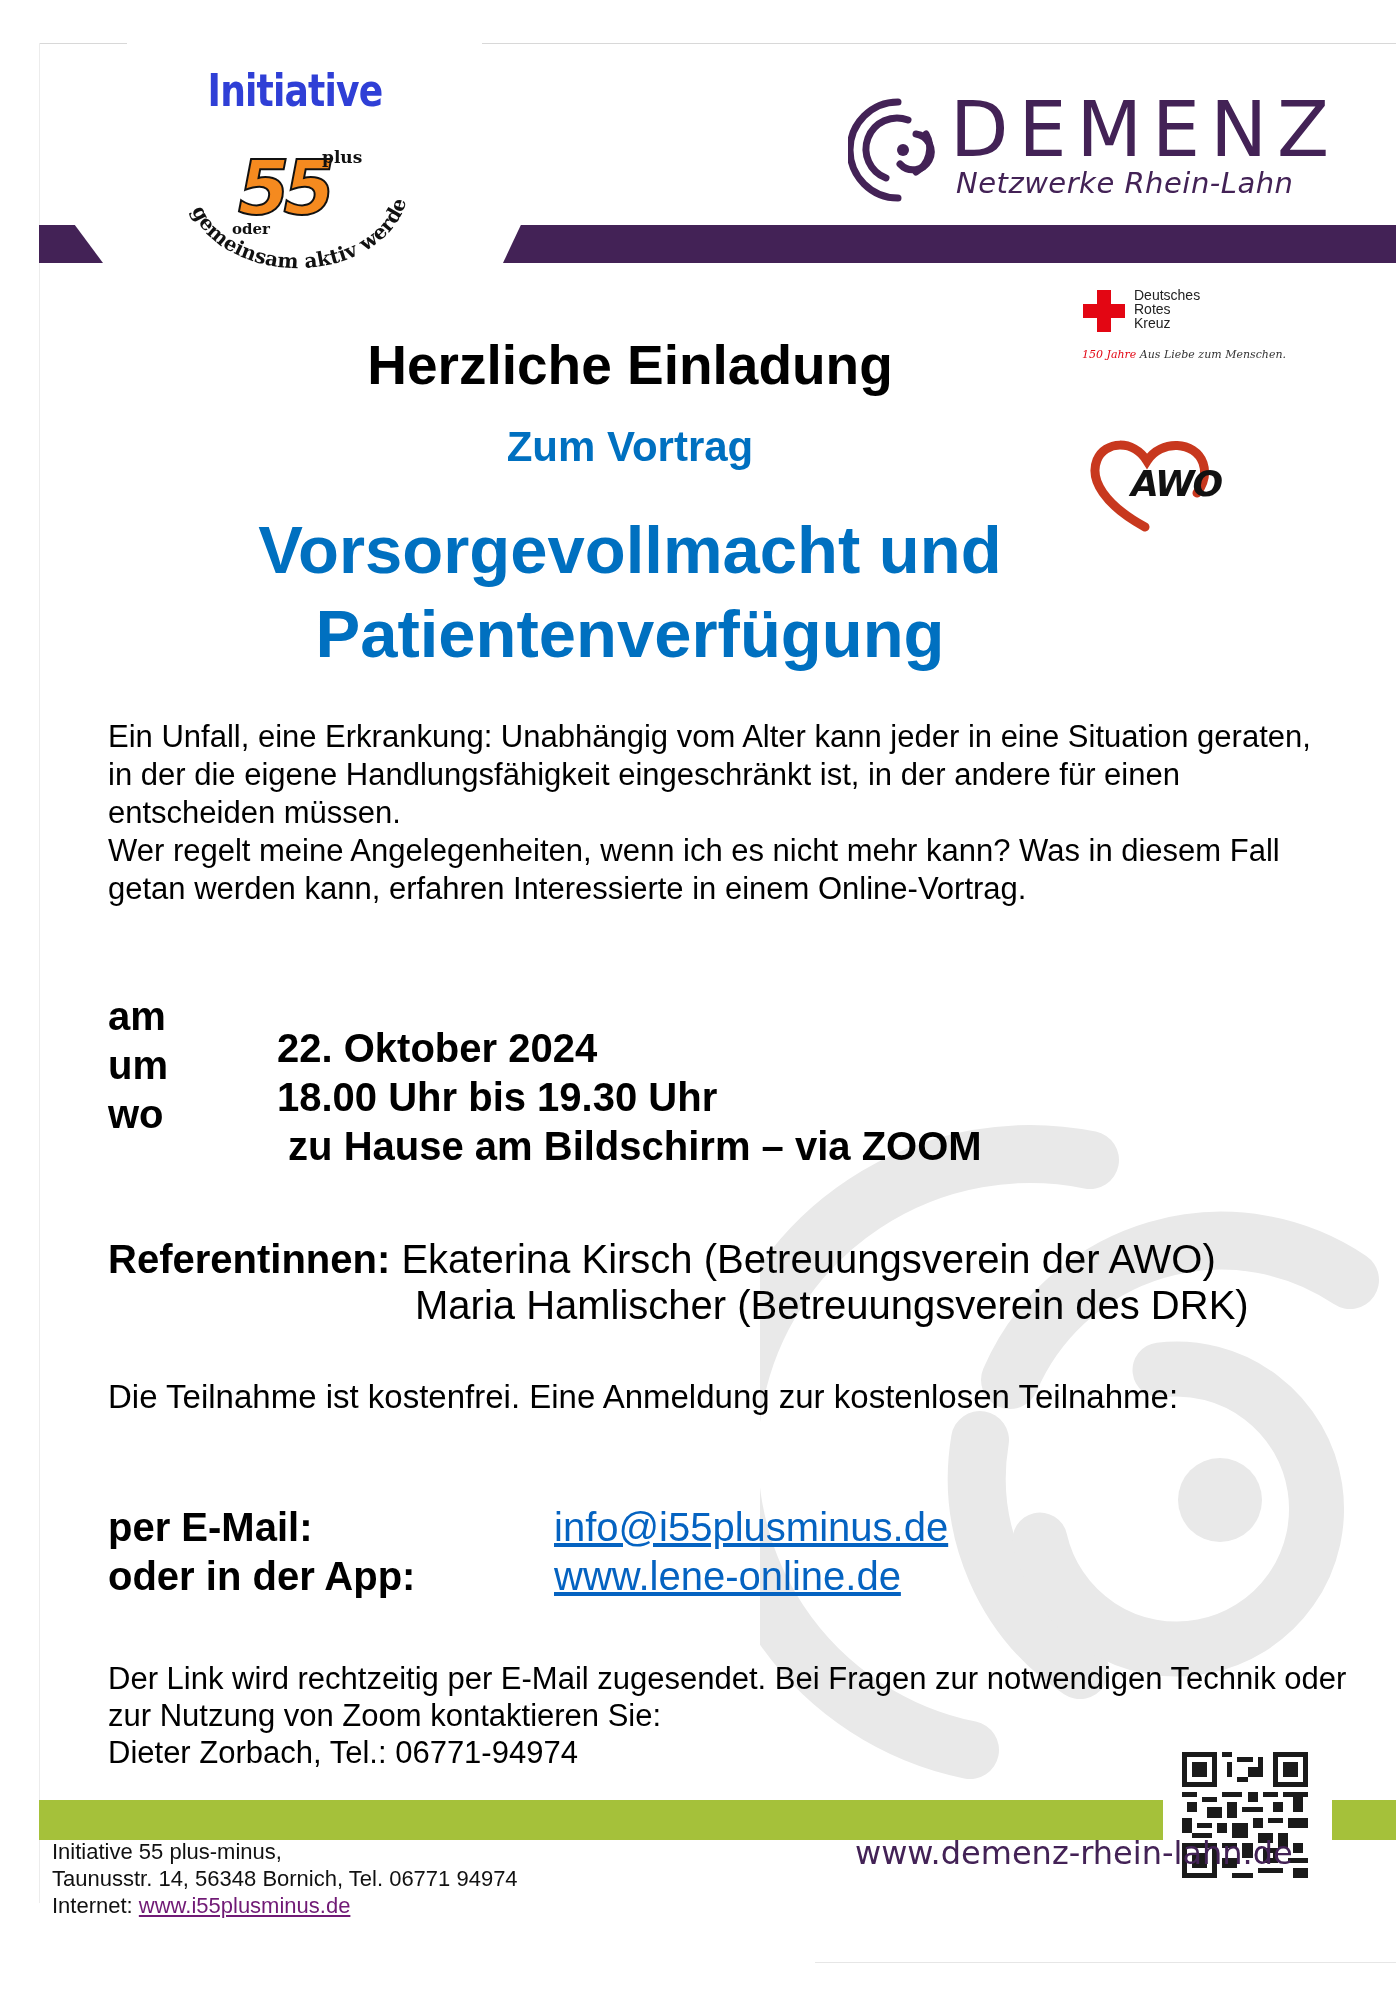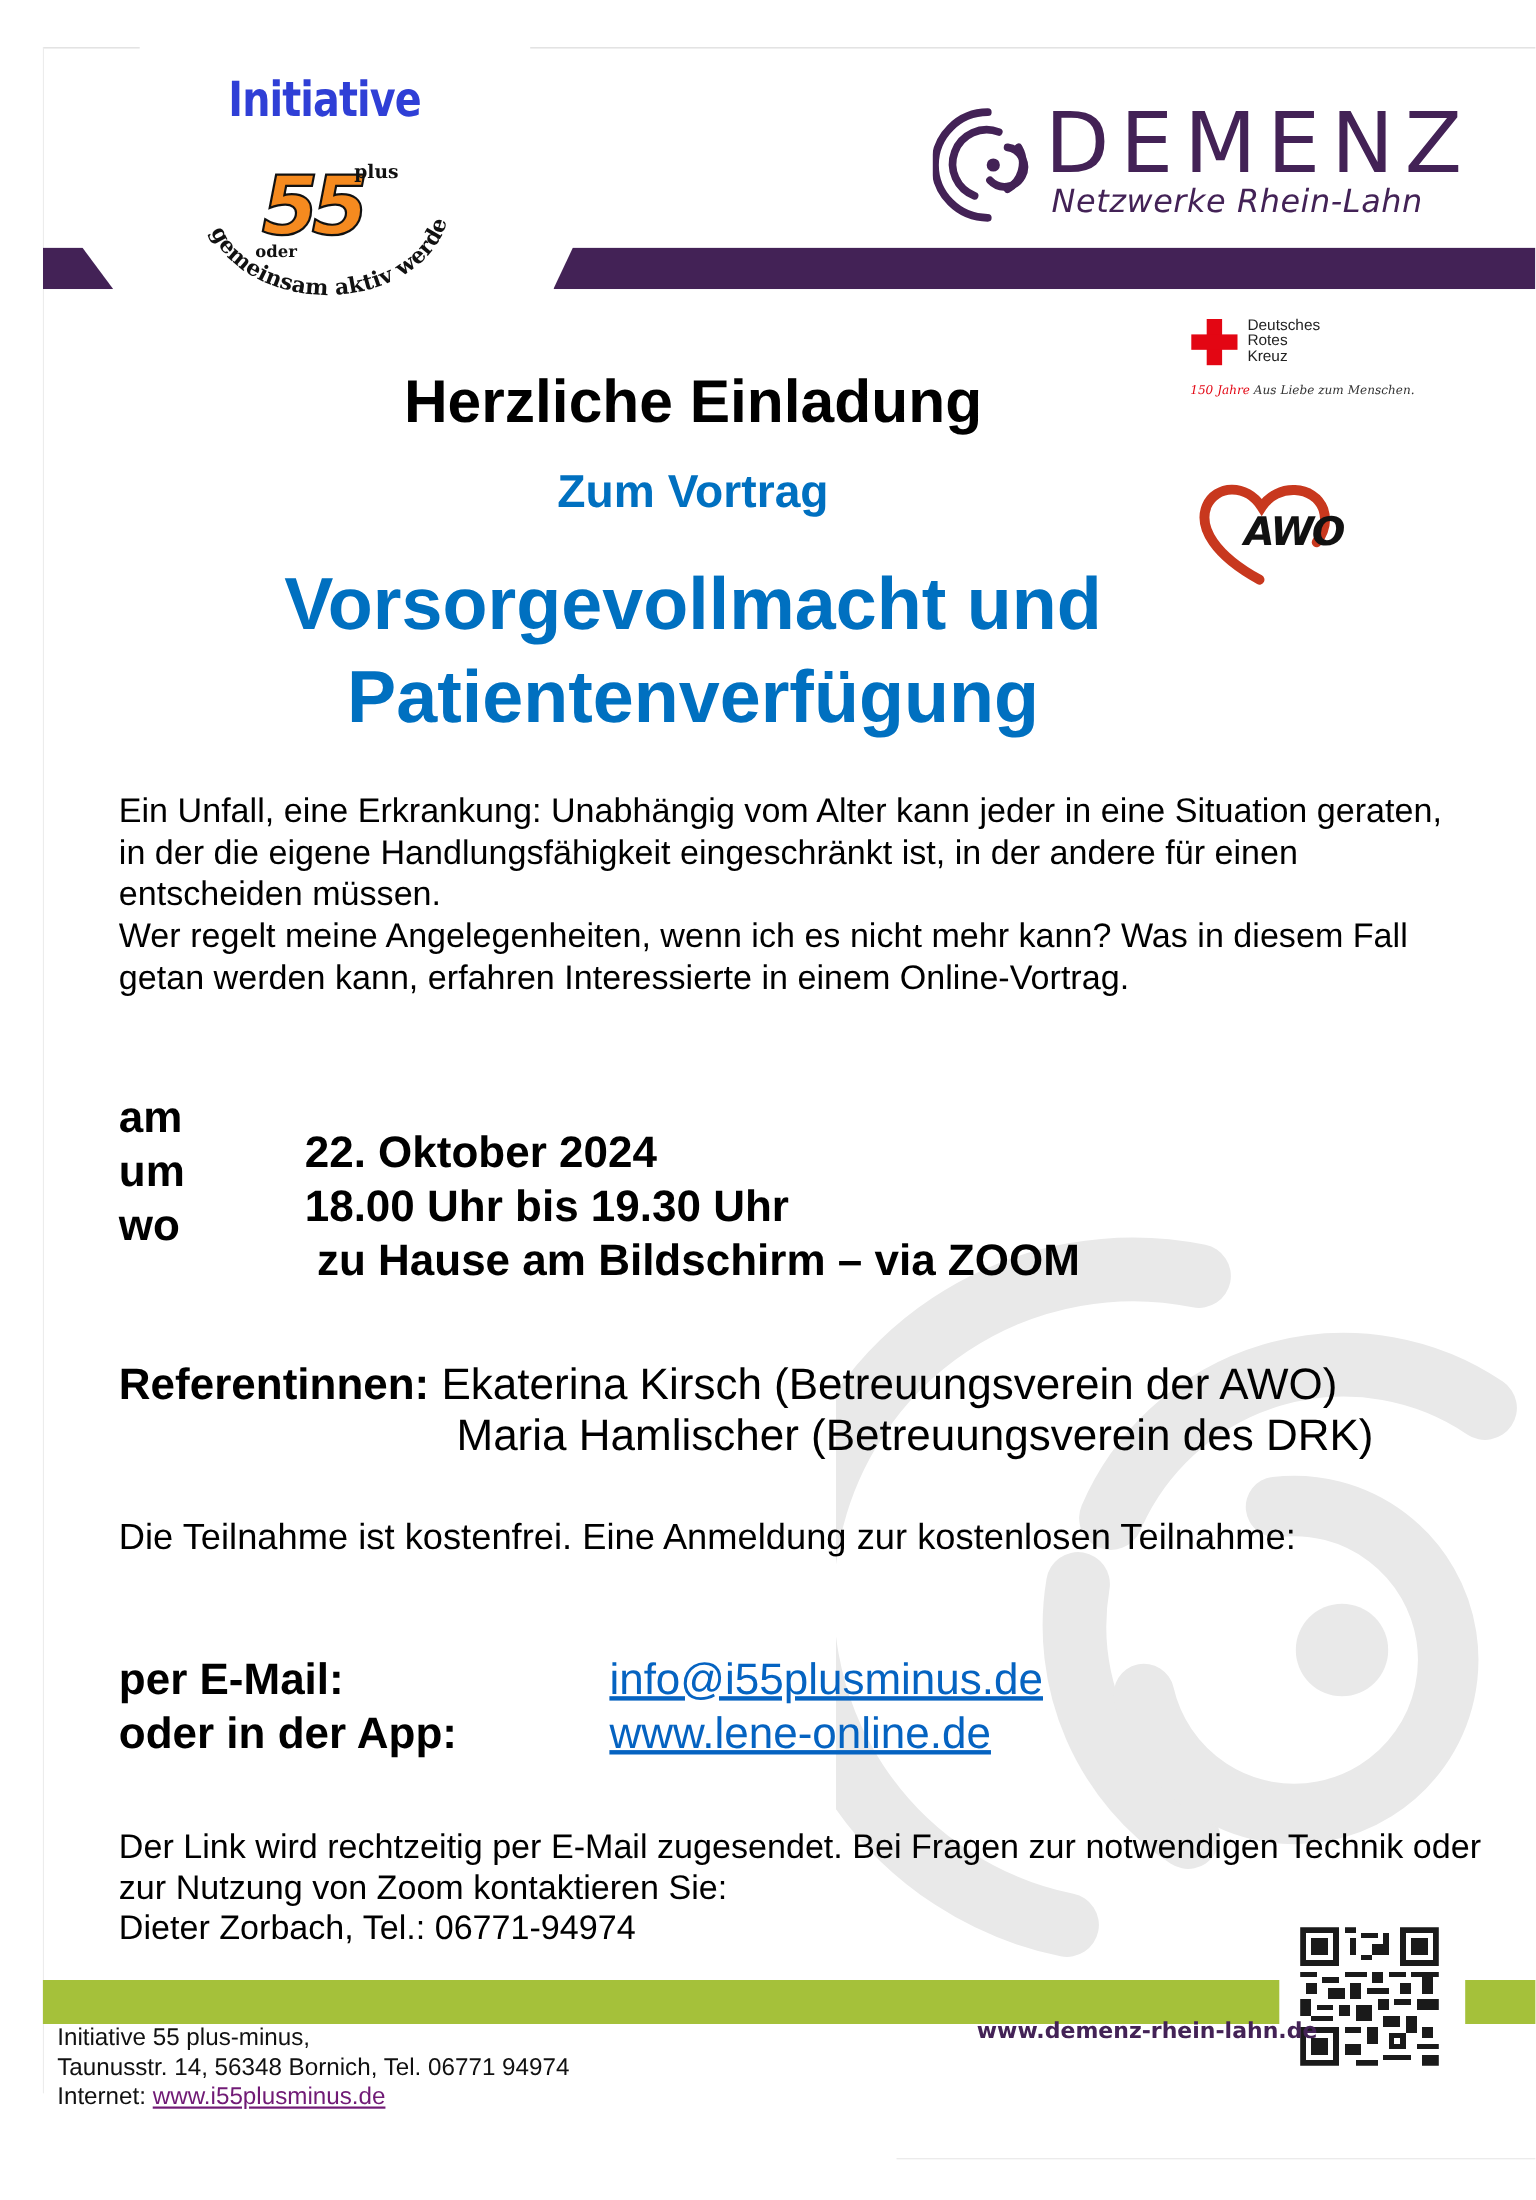--- a/index.html
+++ b/index.html
@@ -71,21 +71,21 @@
   .contact-row { position:relative; height:49px; }
   .contact-label { position:absolute; left:0; top:0; font-weight:bold; white-space:nowrap; }
   .contact-link { position:absolute; left:428px; top:0; color:#0563c1; text-decoration:underline; white-space:nowrap;margin-left:18px; }
 
   .note { left:108px; top:1660px; font-size:31px; line-height:37px; width:1250px; }
 
   
   .green-left { left:39px; top:1800px; width:1124px; height:40px; background:#a5c13a; }
   .green-right { left:1332px; top:1800px; width:64px; height:40px; background:#a5c13a; }
   .qr { left:1182px; top:1752px; width:126px; height:126px; }
-  .demenz-url { left:855px; top:1834px; font-family:"DejaVu Sans", sans-serif; font-weight:bold; font-size:20px; color:#432256;margin-left:33px; }
+  .demenz-url { left:855px; top:1834px; font-family:"DejaVu Sans", sans-serif; font-weight:normal; font-size:32px; color:#432256; }
   .footer-addr { left:52px; top:1838px; font-size:22px; line-height:27px; color:#111; }
   .footer-link { color:#701a75; text-decoration:underline; }
 
   
   .watermark { left:760px; top:1110px; width:636px; height:690px; }
 </style>
 </head>
 <body>
 
 <div class="abs page-border-top"></div>

